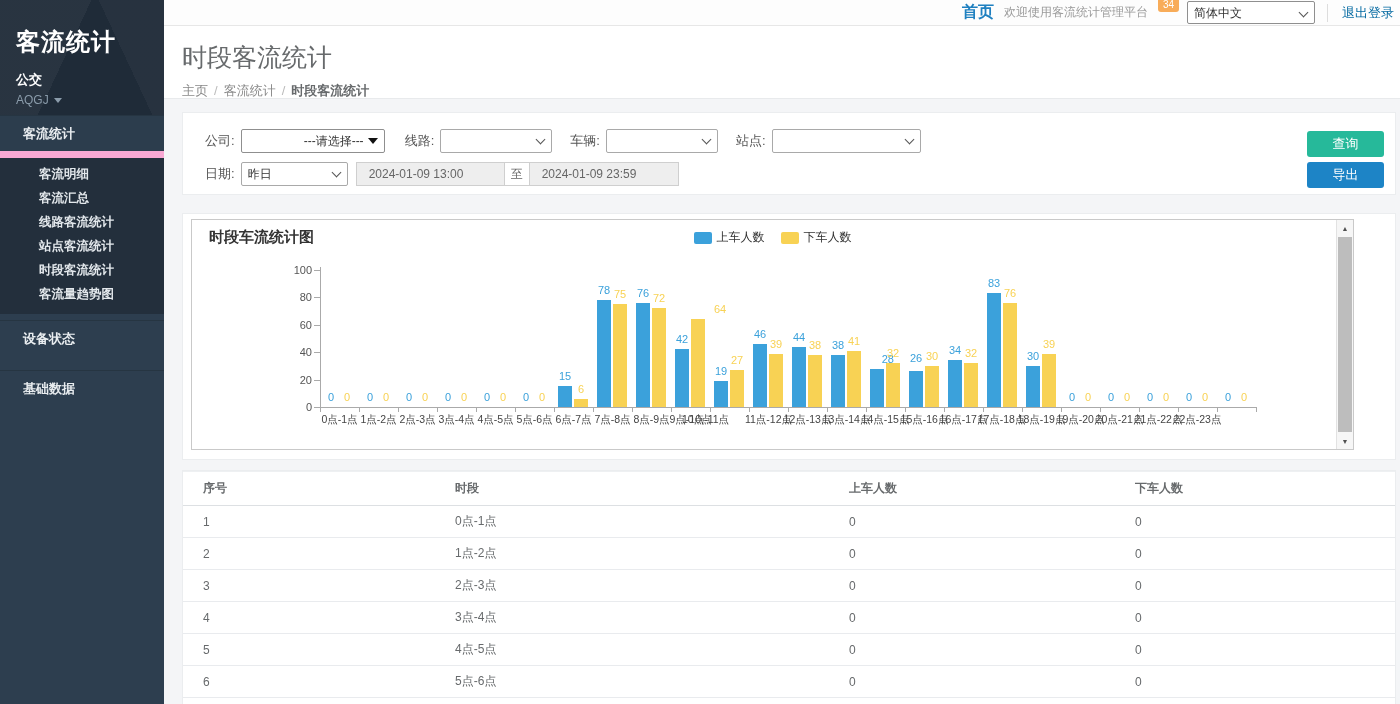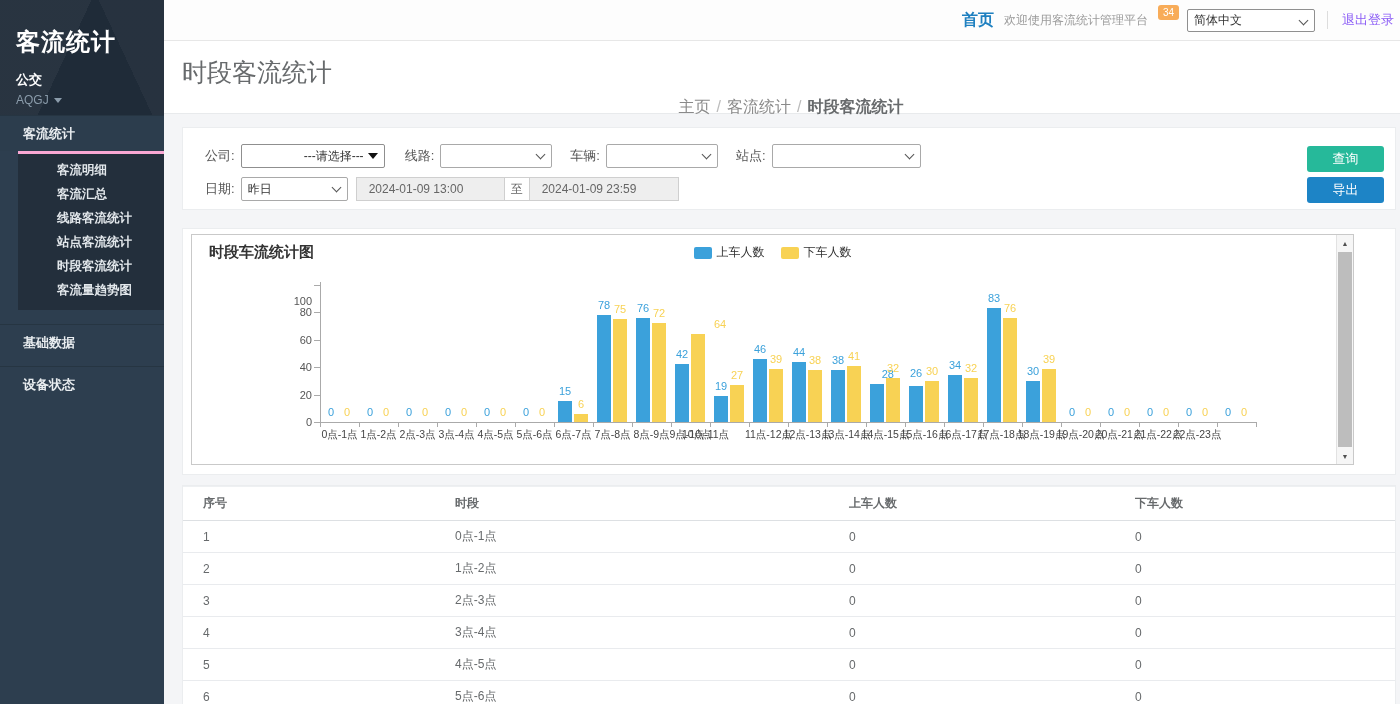--- a/index.html
+++ b/index.html
@@ -13,47 +13,47 @@
       linear-gradient(115deg, rgba(255,255,255,0.045) 0 42%, transparent 42%),
       linear-gradient(245deg, rgba(255,255,255,0.035) 0 30%, transparent 30%);
   }
   .logo-title { color:#fff; font-size:24px; font-weight:bold; letter-spacing:1px; }
   .logo-org { color:#fff; font-size:13px; font-weight:bold; margin-top:13px; }
   .logo-code { color:#8b9cab; font-size:12px; margin-top:4px; }
   .caret { display:inline-block; width:0; height:0; border-left:4px solid transparent;
     border-right:4px solid transparent; border-top:5px solid #8b9cab; margin-left:5px; vertical-align:middle; }
   .menu-section { height:36px; line-height:36px; padding-left:23px; color:#e9edf0; font-size:13px;
     font-weight:bold; background:#2c3d4d; border-top:1px solid #263542; cursor:pointer; }
-  .submenu { background:#232f3c; padding:4px 8px 8px 0; border-top:3px solid #f9a8d4;margin-left:18px; }
+  .submenu { background:#232f3c; padding:4px 8px 8px 0; border-top:7px solid #f9a8d4; }
   .submenu-item { height:24px; line-height:24px; padding-left:39px; color:#e3e8ec; font-size:12.5px;
     font-weight:bold; cursor:pointer; white-space:nowrap; }
   .menu-top { height:36px; line-height:36px; padding-left:23px; color:#e9edf0; font-size:13px;
     font-weight:bold; border-top:1px solid #263542; cursor:pointer; }
   .menu-top.first { margin-top:6px; }
   .menu-top.spaced { margin-top:14px; }
 
   
   .main { position:absolute; left:164px; top:0; width:1236px; height:704px; }
 
-  .topbar { height:41px; background:#fdfdfd; border-bottom:1px solid #e7e7e7;
+  .topbar { height:26px; background:#fdfdfd; border-bottom:1px solid #e7e7e7;
     display:flex; align-items:center; justify-content:flex-end; padding-right:4px; }
   .topbar-home { color:#1f80c0; font-size:16px; font-weight:bold; margin-right:10px; cursor:pointer; }
   .topbar-welcome { color:#9a9a9a; font-size:12px; margin-right:10px; }
   .topbar-badge { background:#f8ac59; color:#fff; font-size:10px; border-radius:3px;
     padding:2px 5px; transform:translateY(-8px); margin-right:8px; }
   .lang-wrap { position:relative; margin-right:12px; }
   .lang-select { appearance:none; -webkit-appearance:none; width:128px; height:23px;
     border:1px solid #8f8f8f; border-radius:2px; background:#fff; font-size:12px; color:#333;
     padding:0 18px 0 6px; font-family:inherit; }
-  .logout { color:#8b5cf6; font-size:13px; border-left:1px solid #ddd; padding-left:14px;
+  .logout { color:#0369a1; font-size:13px; border-left:1px solid #ddd; padding-left:14px;
     margin-right:2px; cursor:pointer; }
 
   .page-heading { background:#fff; border-bottom:1px solid #e8eaec; padding:15px 0 12px 18px; height:73px; }
   .page-title { color:#676a6c; font-size:25px; font-weight:normal; }
-  .breadcrumb { margin-top:8px; font-size:16px; color:#9a9a9a;text-align:center; }
+  .breadcrumb { margin-top:8px; font-size:13px; color:#9a9a9a; }
   .breadcrumb .crumb { color:#8a8a8a; cursor:pointer; }
   .breadcrumb .sep { margin:0 6px; color:#bbb; }
   .breadcrumb .crumb.last { color:#676a6c; font-weight:bold; cursor:default; }
 
   .content { padding:13px 4px 0 18px; }
   .panel { background:#fff; border:1px solid #ebedef; }
 
   
   .filter-panel { position:relative; height:83px; padding:16px 0 0 22px; }
   .filter-row { display:flex; align-items:center; height:24px; margin-bottom:9px; }
@@ -126,22 +126,22 @@
     <div class="menu-section">客流统计</div>
     <div class="submenu" id="submenu">
         <div class="submenu-item">客流明细</div>
         <div class="submenu-item">客流汇总</div>
         <div class="submenu-item">线路客流统计</div>
         <div class="submenu-item">站点客流统计</div>
         <div class="submenu-item">时段客流统计</div>
         <div class="submenu-item">客流量趋势图</div>
       </div>
     <div id="menu-others">
+        <div class="menu-top first">设备状态</div>
         <div class="menu-top spaced">基础数据</div>
-        <div class="menu-top first">设备状态</div>
       </div>
   </nav>
 </aside>
 
 <div class="main">
 
   <header class="topbar">
     <span class="topbar-home">首页</span>
     <span class="topbar-welcome">欢迎使用客流统计管理平台</span>
     <span class="topbar-badge">34</span>
@@ -222,21 +222,21 @@
             <div class="ytick-label" style="top: 181px;">0</div>
             <div class="axis" style="left: 122px; top: 159.6px; width: 6px; height: 1px;"></div>
             <div class="ytick-label" style="top: 153.6px;">20</div>
             <div class="axis" style="left: 122px; top: 132.2px; width: 6px; height: 1px;"></div>
             <div class="ytick-label" style="top: 126.2px;">40</div>
             <div class="axis" style="left: 122px; top: 104.8px; width: 6px; height: 1px;"></div>
             <div class="ytick-label" style="top: 98.8px;">60</div>
             <div class="axis" style="left: 122px; top: 77.4px; width: 6px; height: 1px;"></div>
             <div class="ytick-label" style="top: 71.4px;">80</div>
             <div class="axis" style="left: 122px; top: 50px; width: 6px; height: 1px;"></div>
-            <div class="ytick-label" style="top: 60px;">100</div>
+            <div class="ytick-label" style="top: 44px;">100</div>
             <div class="xtick" style="left: 128px; top: 187px;"></div>
             <div class="xtick" style="left: 167px; top: 187px;"></div>
             <div class="xtick" style="left: 206px; top: 187px;"></div>
             <div class="xtick" style="left: 245px; top: 187px;"></div>
             <div class="xtick" style="left: 284px; top: 187px;"></div>
             <div class="xtick" style="left: 323px; top: 187px;"></div>
             <div class="xtick" style="left: 362px; top: 187px;"></div>
             <div class="xtick" style="left: 401px; top: 187px;"></div>
             <div class="xtick" style="left: 440px; top: 187px;"></div>
             <div class="xtick" style="left: 479px; top: 187px;"></div>

